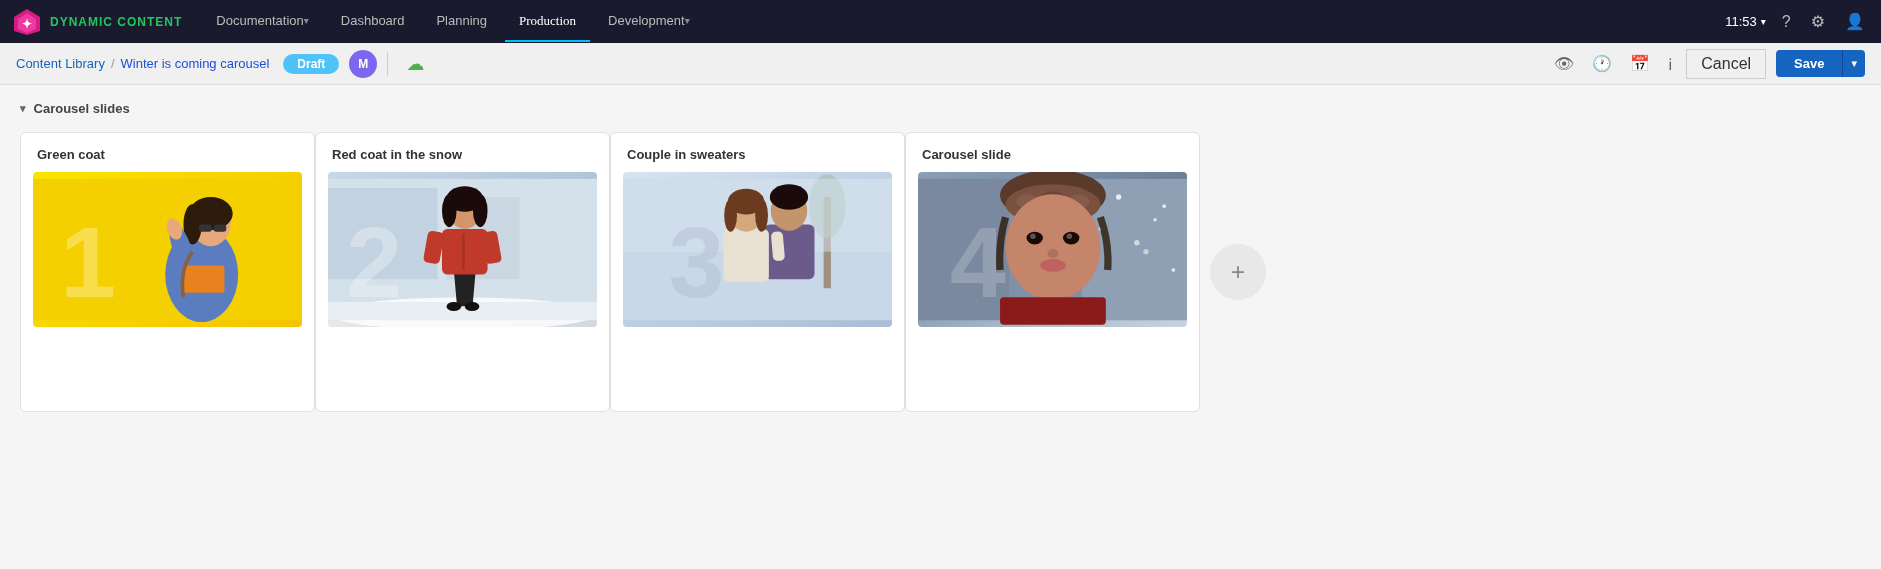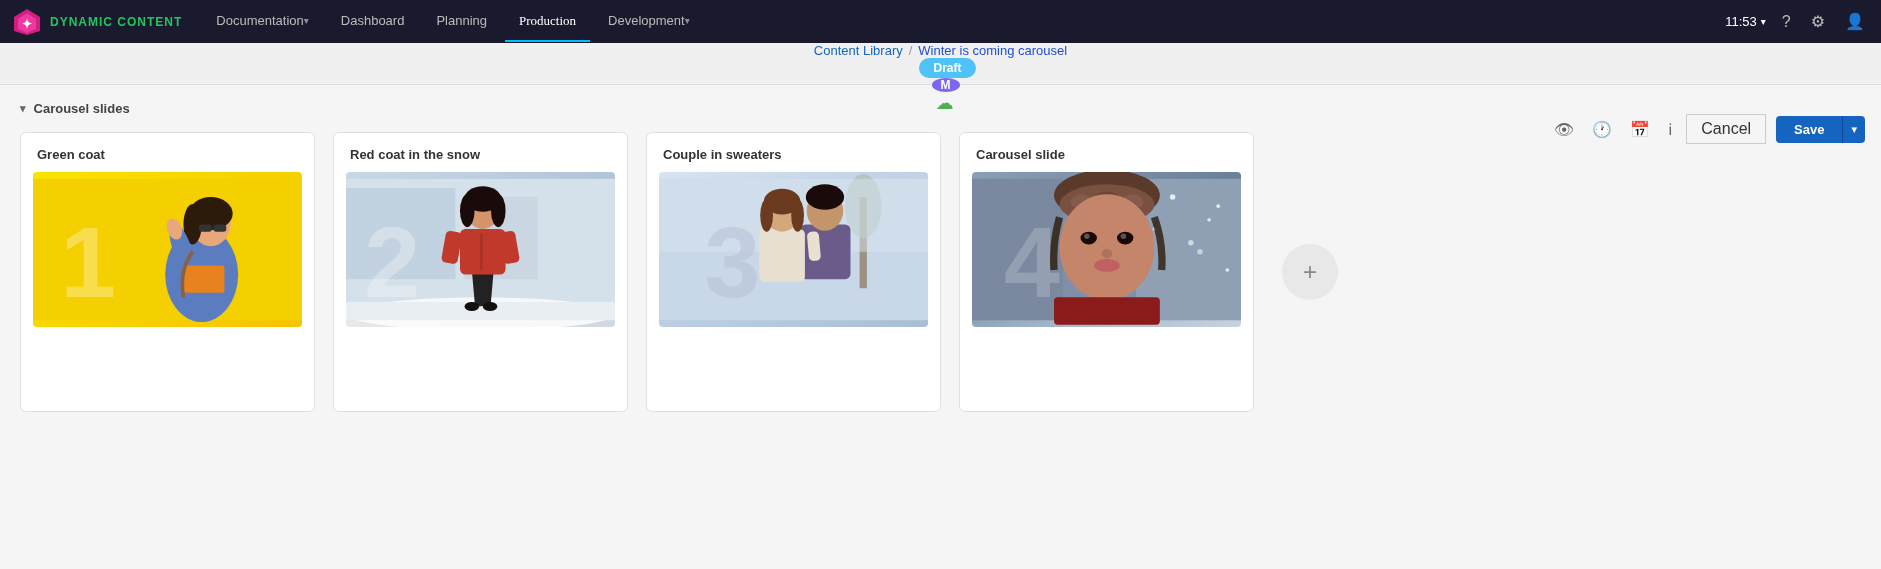--- a/index.html
+++ b/index.html
@@ -68,21 +68,20 @@
     }
 
     
     .toolbar {
       background: #f0f0f0;
       display: flex;
       align-items: center;
       height: 42px;
       padding: 0 16px;
       border-bottom: 1px solid #ddd;
-      flex-direction: column;
     }
     .breadcrumb {
       display: flex;
       align-items: center;
       gap: 6px;
       font-size: 13px;
       color: #555;
     }
     .breadcrumb-sep { color: #999; }
     .breadcrumb-current { color: #1d4ed8; font-weight: 500; }
@@ -185,21 +184,20 @@
     }
     .section-toggle {
       cursor: pointer;
       color: #666;
       font-size: 11px;
     }
 
     
     .slides-grid {
       display: flex;
-      gap: 18px;
       align-items: flex-start;
     }
     .slide-card {
       background: white;
       border: 1px solid #e0e0e0;
       border-radius: 6px;
       width: 295px;
       min-height: 280px;
       overflow: hidden;
     }

